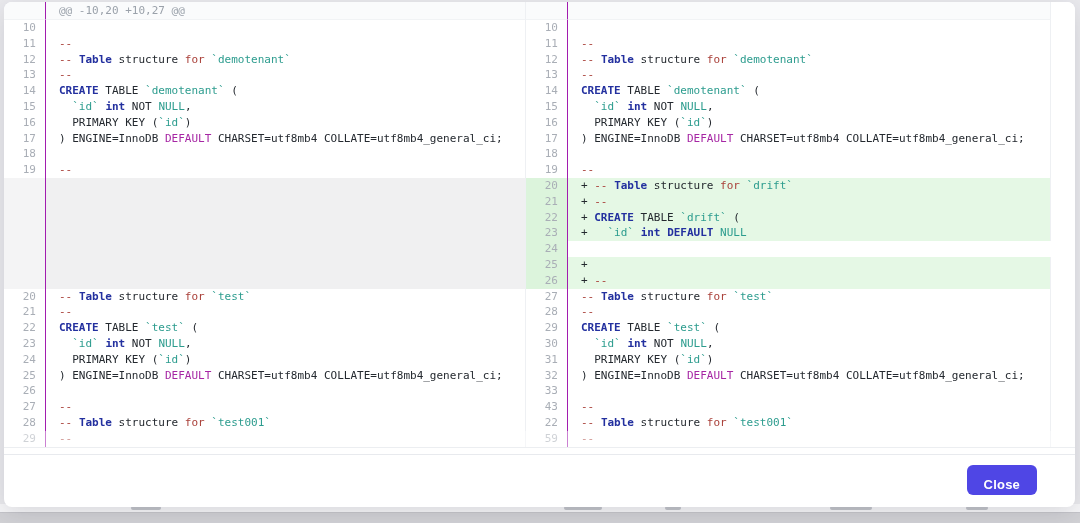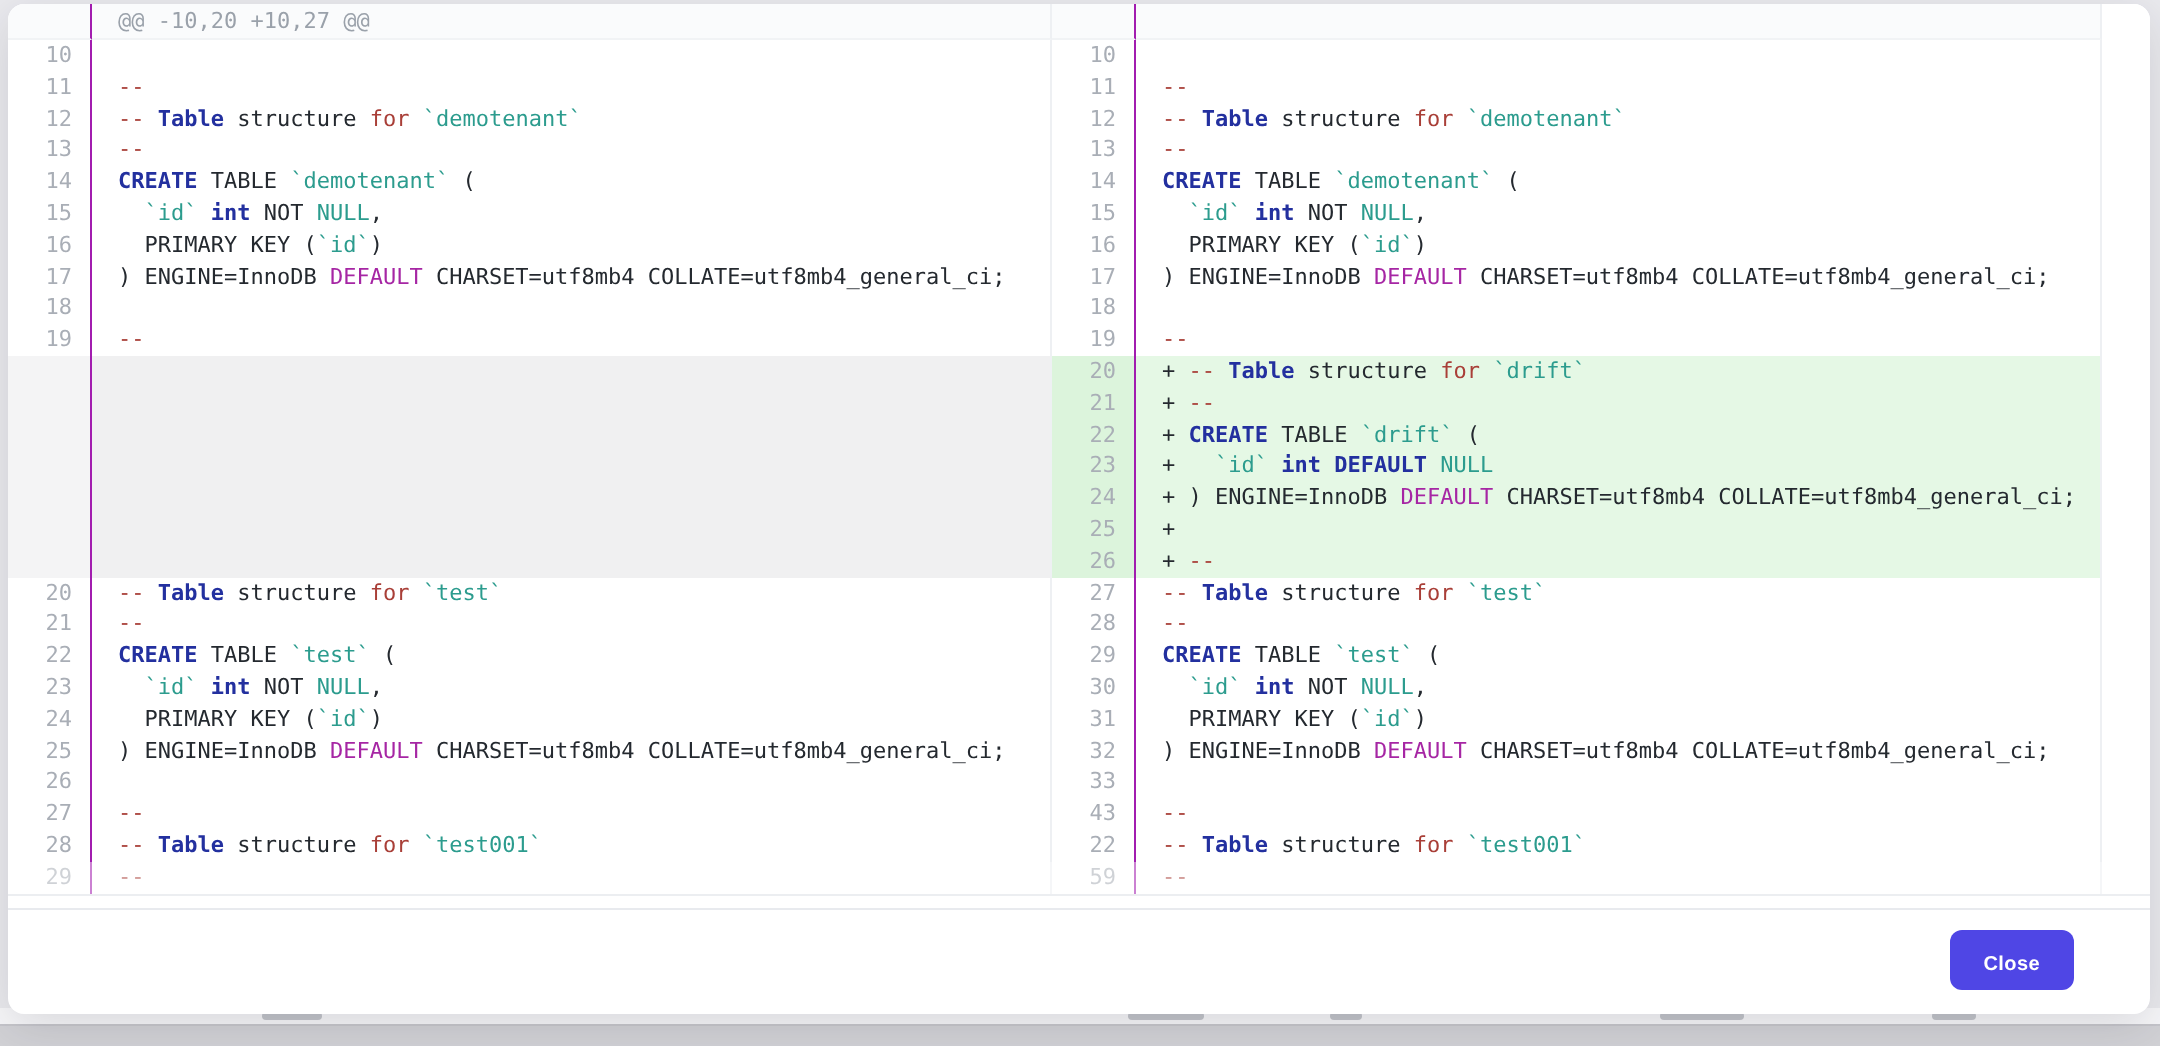--- a/index.html
+++ b/index.html
@@ -38,21 +38,21 @@
   .seg.r { color:#a93f38; }
   .seg.b { color:#23309f; font-weight:600; }
   .seg.t { color:#2c9c8e; }
   .seg.m { color:#a626a4; }
 
   
   .footer { margin-top:6px; border-top:1px solid #e8eaee; padding:10px 38px 0;
     display:flex; justify-content:flex-end; align-items:flex-start; }
   .close-btn { background:#4f46e5; color:#ffffff; border:none; border-radius:6px;
     height:30px; padding:12px 17px; font-family:"Liberation Sans", sans-serif;
-    font-size:10px; font-weight:700; letter-spacing:.2px; cursor:pointer; }
+    font-size:13px; font-weight:700; letter-spacing:.2px; cursor:pointer; }
 </style>
 </head>
 <body>
 
 <div class="page-bottom-white"></div>
 <div class="smudge" style="left:131px;width:30px;"></div>
 <div class="smudge" style="left:564px;width:38px;"></div>
 <div class="smudge" style="left:665px;width:16px;"></div>
 <div class="smudge" style="left:830px;width:42px;"></div>
 <div class="smudge" style="left:966px;width:22px;"></div>
@@ -164,21 +164,20 @@
           <div class="cell gut egut"></div>
           <div class="cell code ecode"></div>
           <div class="cell gut agut">23</div>
           <div class="cell code acode"><span class="seg p">+ </span><span class="seg p">  </span><span class="seg t">`id`</span><span class="seg p"> </span><span class="seg b">int</span><span class="seg p"> </span><span class="seg b">DEFAULT</span><span class="seg p"> </span><span class="seg t">NULL</span></div>
           <div class="cell marg"></div>
         </div>
         <div class="diff-row">
           <div class="cell gut egut"></div>
           <div class="cell code ecode"></div>
           <div class="cell gut agut">24</div>
-          <div class="cell code acode"><span class="seg p">+ </span><span class="seg p">) ENGINE=InnoDB </span><span class="seg m">DEFAULT</span><span class="seg p"> CHARSET=utf8mb4 COLLATE=utf8mb4_general_ci;</span></div>
           <div class="cell marg"></div>
         </div>
         <div class="diff-row">
           <div class="cell gut egut"></div>
           <div class="cell code ecode"></div>
           <div class="cell gut agut">25</div>
           <div class="cell code acode"><span class="seg p">+ </span></div>
           <div class="cell marg"></div>
         </div>
         <div class="diff-row">

